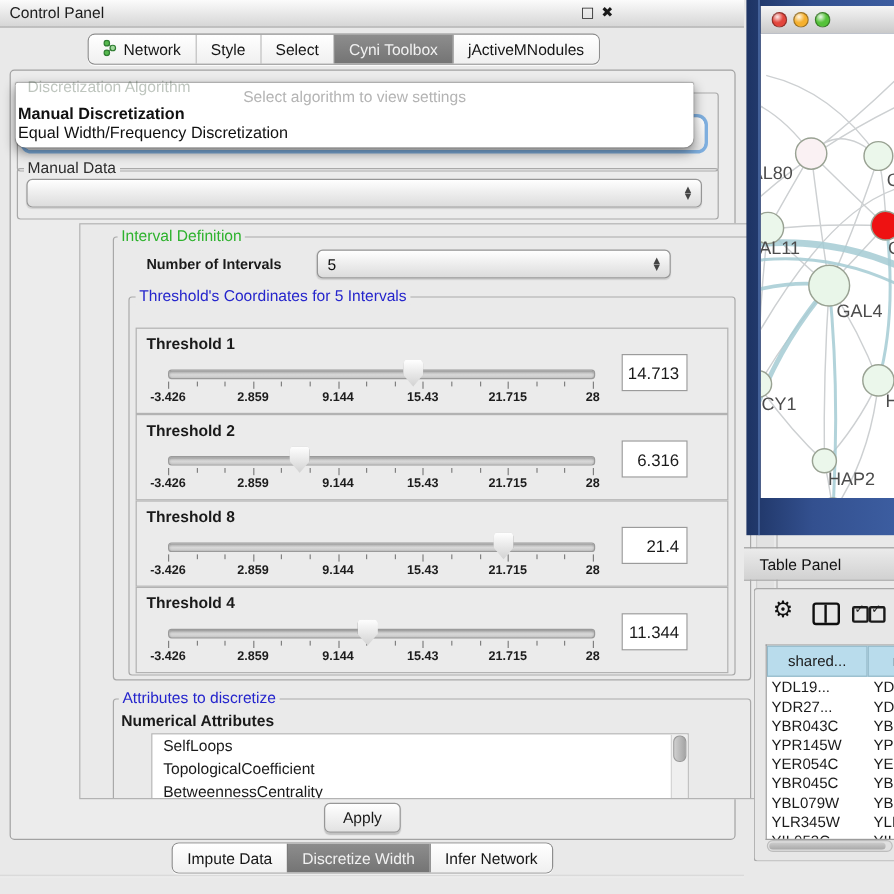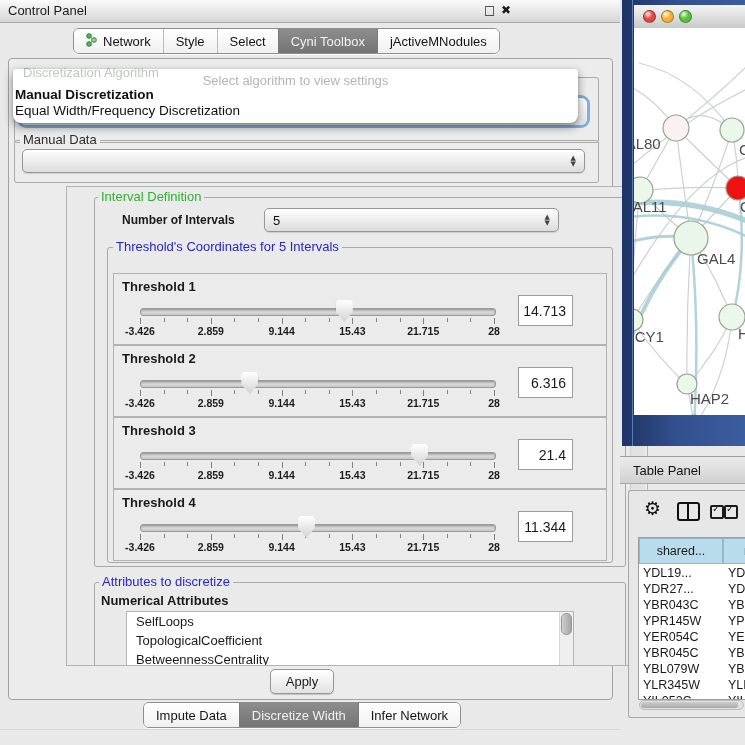--- a/index.html
+++ b/index.html
@@ -210,21 +210,21 @@
         <div class="ticklabel" style="left: 26px;">-3.426</div>
         <div class="ticklabel" style="left: 96.8px;">2.859</div>
         <div class="ticklabel" style="left: 167.6px;">9.144</div>
         <div class="ticklabel" style="left: 238.4px;">15.43</div>
         <div class="ticklabel" style="left: 309.2px;">21.715</div>
         <div class="ticklabel" style="left: 380px;">28</div>
         <div class="thumb" style="left: 127.239px;"></div>
         <div class="valbox">6.316</div>
       </div>
       <div class="thcard" style="top: 230px;">
-        <div class="thlabel">Threshold 3</div>
+        <div class="thlabel">Threshold 8</div>
         <div class="track"></div>
         <div class="tick" style="left: 26px; height: 6px;"></div>
         <div class="tick" style="left: 49.6px; height: 4px;"></div>
         <div class="tick" style="left: 73.2px; height: 4px;"></div>
         <div class="tick" style="left: 96.8px; height: 6px;"></div>
         <div class="tick" style="left: 120.4px; height: 4px;"></div>
         <div class="tick" style="left: 144px; height: 4px;"></div>
         <div class="tick" style="left: 167.6px; height: 6px;"></div>
         <div class="tick" style="left: 191.2px; height: 4px;"></div>
         <div class="tick" style="left: 214.8px; height: 4px;"></div>

